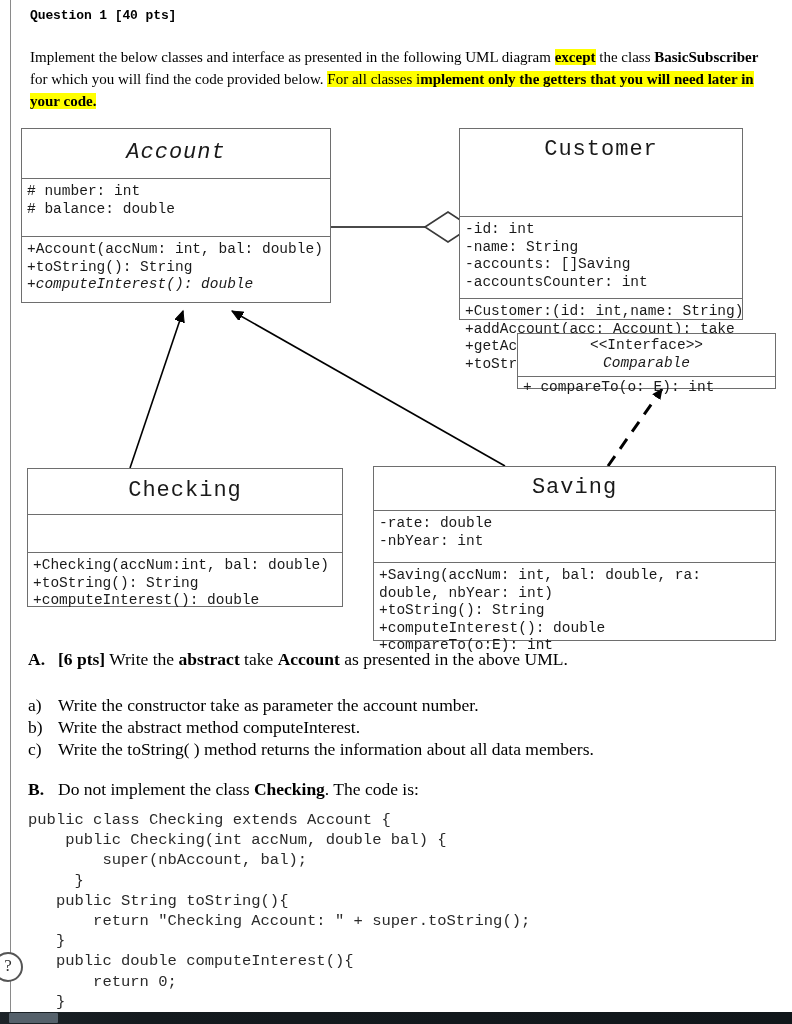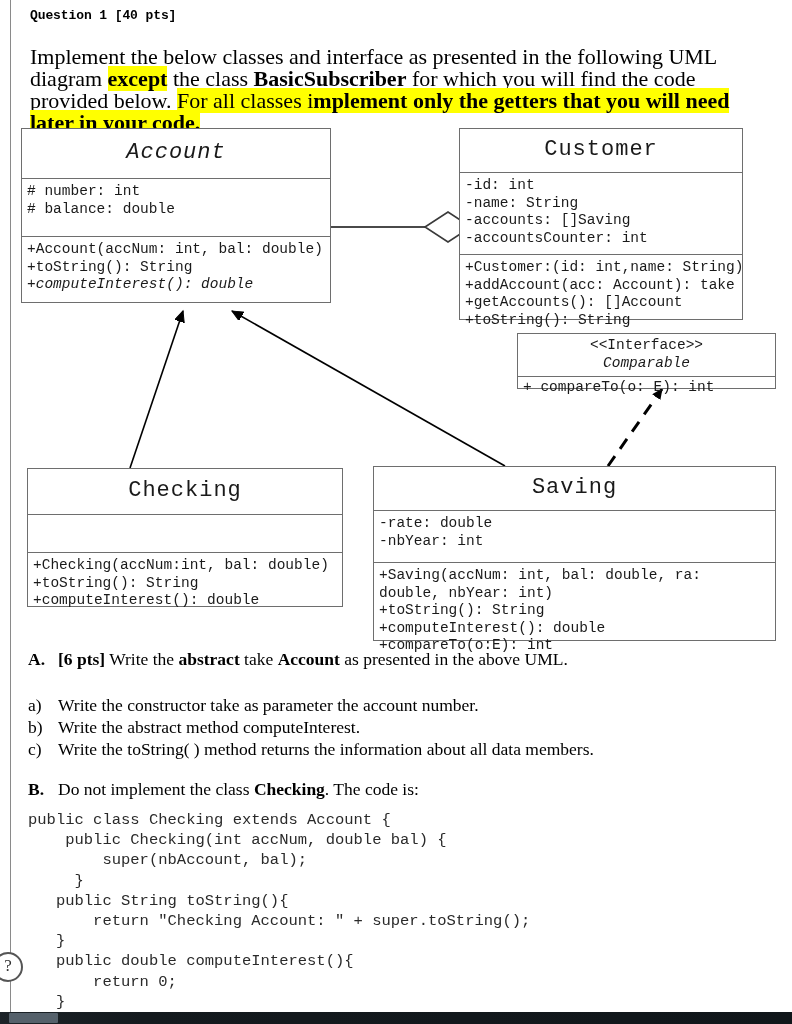--- a/index.html
+++ b/index.html
@@ -38,21 +38,21 @@
     left: 30px; top: 8px;
     font-family: Liberation Mono, monospace;
     font-weight: bold;
     font-size: 13px;
     letter-spacing: -0.1px;
   }
   .intro {
     position: absolute;
     left: 30px; top: 46px;
     width: 742px;
-    font-size: 22px;
+    font-size: 15px;
     line-height: 22px;
     text-align: left;
   }
   .intro b { font-weight: bold; }
   .hl {
     background: #ffff00;
     font-weight: bold;
   }
   .hl-norm {
     background: #ffff00;
@@ -212,21 +212,21 @@
     </div>
     <div class="uml-sep uml-compartment">
       <div class="ln">+Account(accNum: int, bal: double)</div>
       <div class="ln">+toString(): String</div>
       <div class="ln ital">+computeInterest(): double</div>
     </div>
   </div>
 
   <div class="uml-box" style="left:459px; top:128px; width:284px; height:192px;">
     <div class="uml-title" style="padding-top:8px;padding-bottom:9px;">Customer</div>
-    <div class="uml-sep uml-compartment" style="height:72px;">
+    <div class="uml-sep uml-compartment" style="height:72px;margin-top:44px;">
       <div class="ln">-id: int</div>
       <div class="ln">-name: String</div>
       <div class="ln">-accounts: []Saving</div>
       <div class="ln">-accountsCounter: int</div>
     </div>
     <div class="uml-sep uml-compartment">
       <div class="ln">+Customer:(id: int,name: String)</div>
       <div class="ln">+addAccount(acc: Account): take</div>
       <div class="ln">+getAccounts(): []Account</div>
       <div class="ln">+toString(): String</div>

